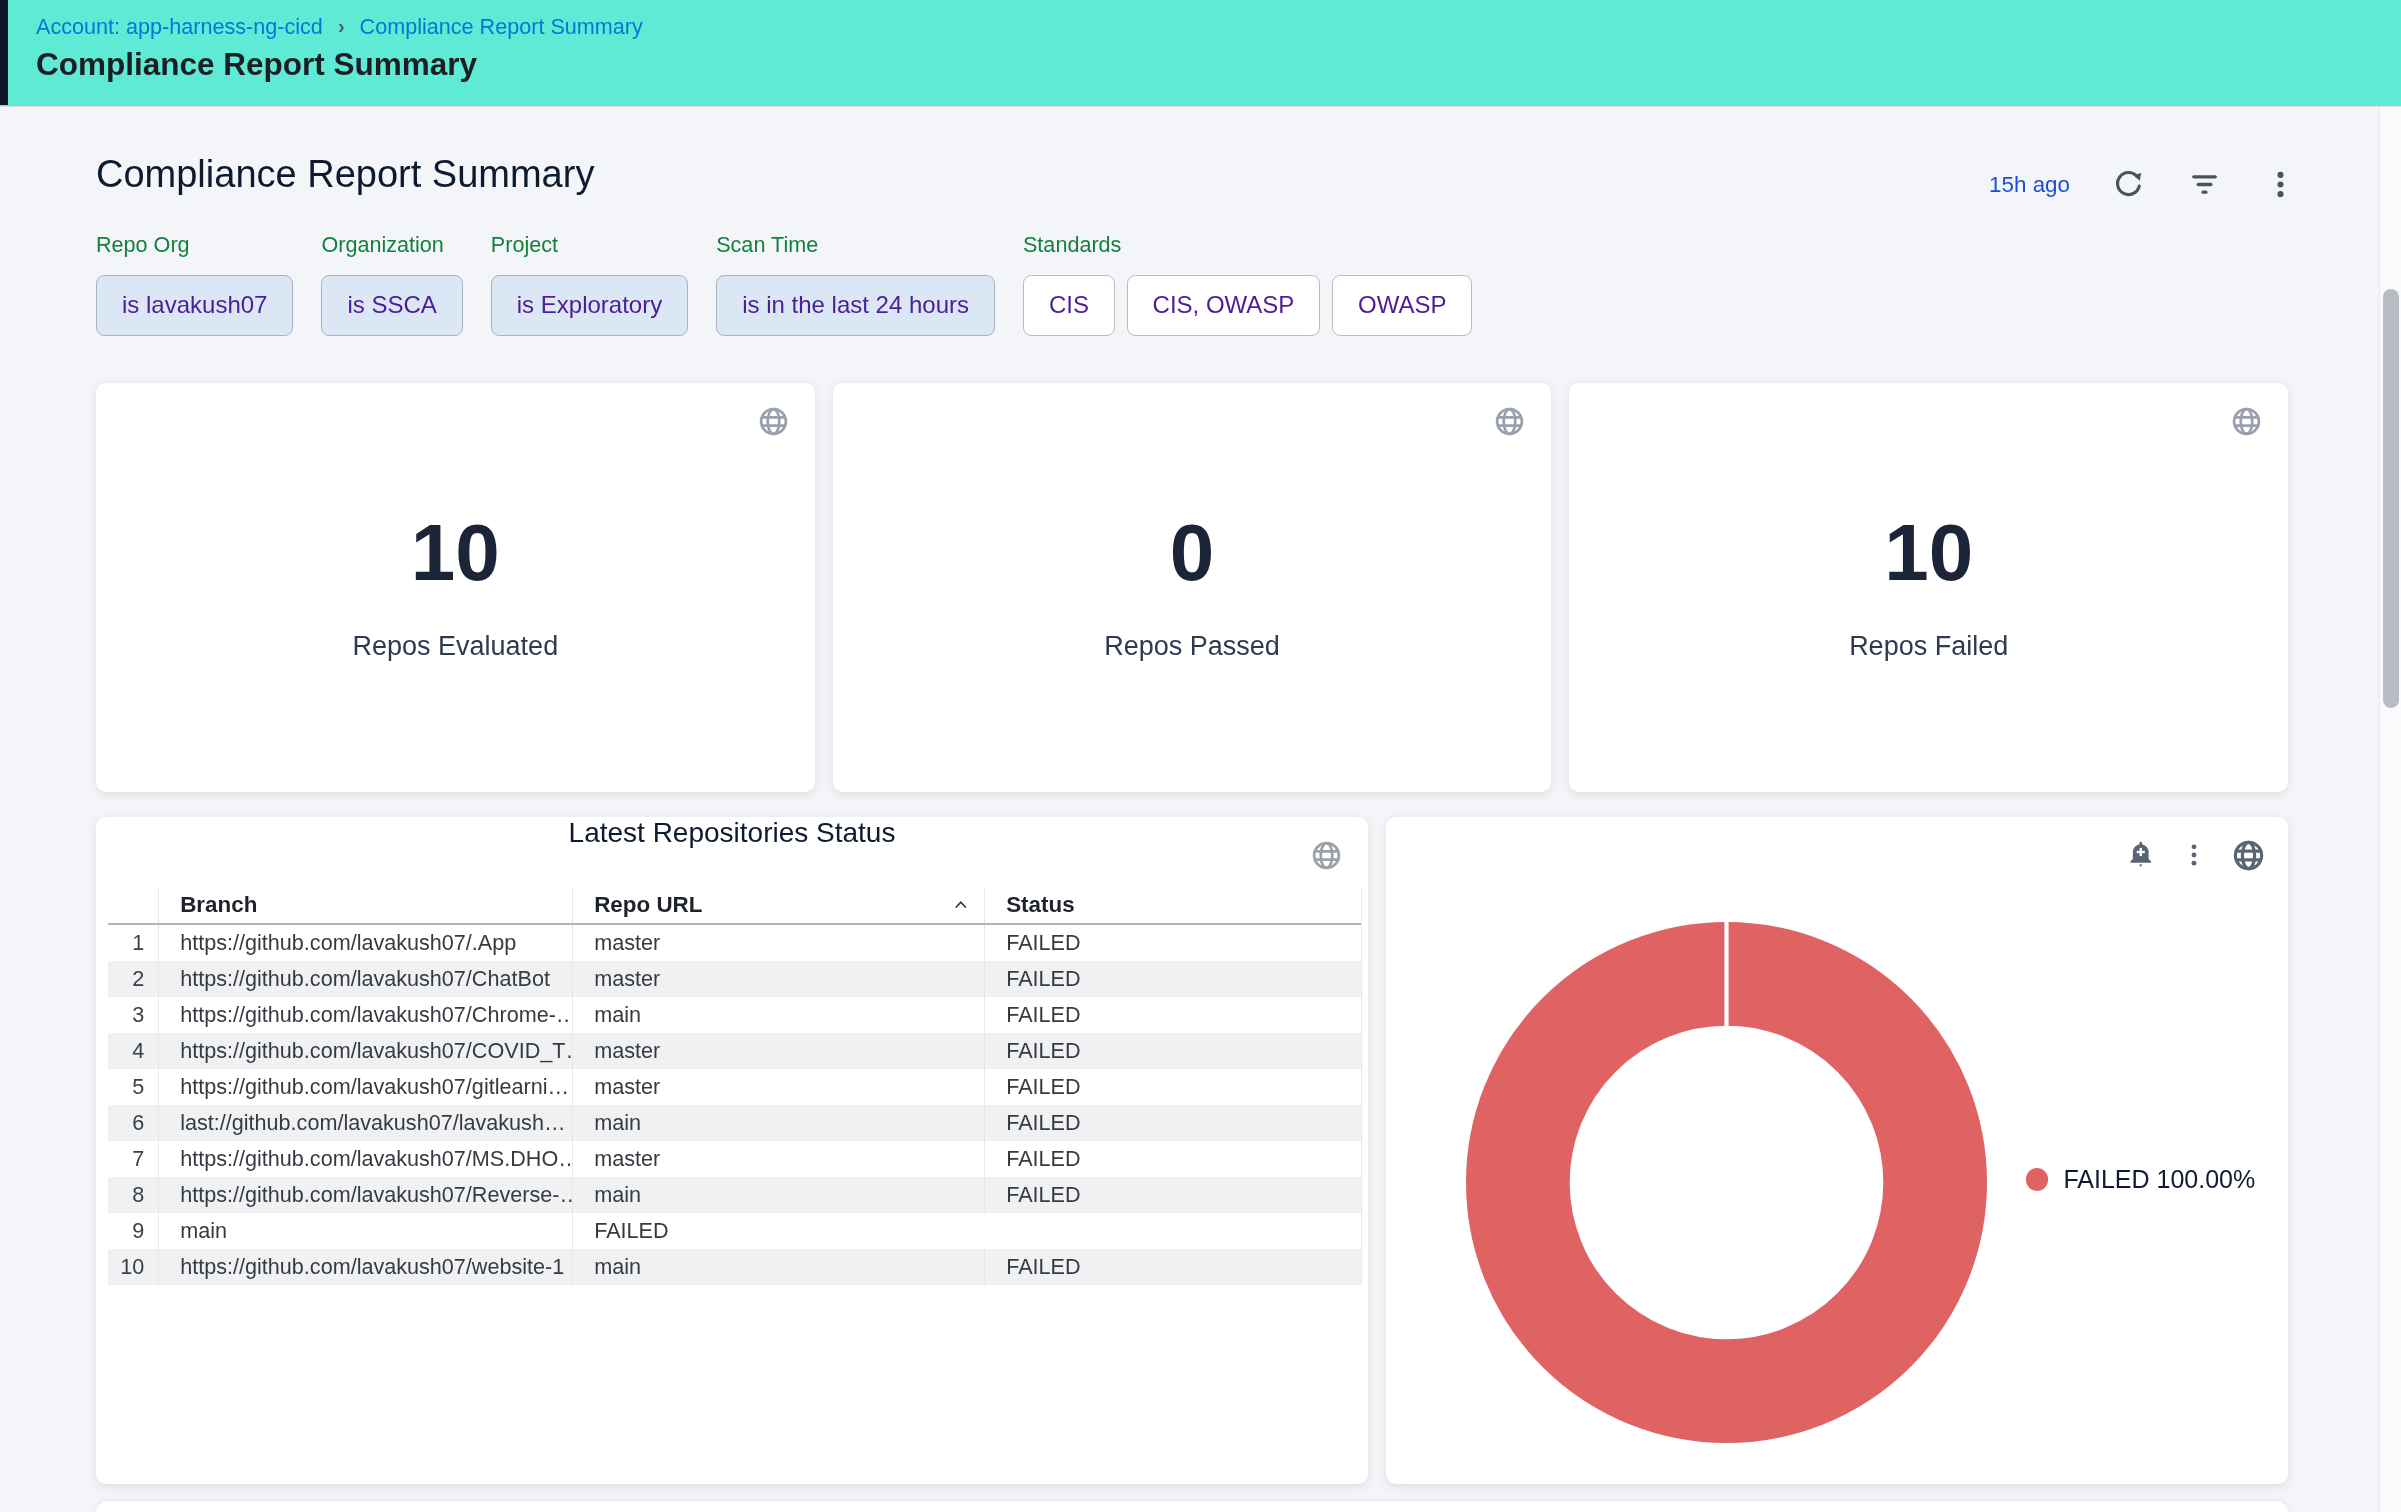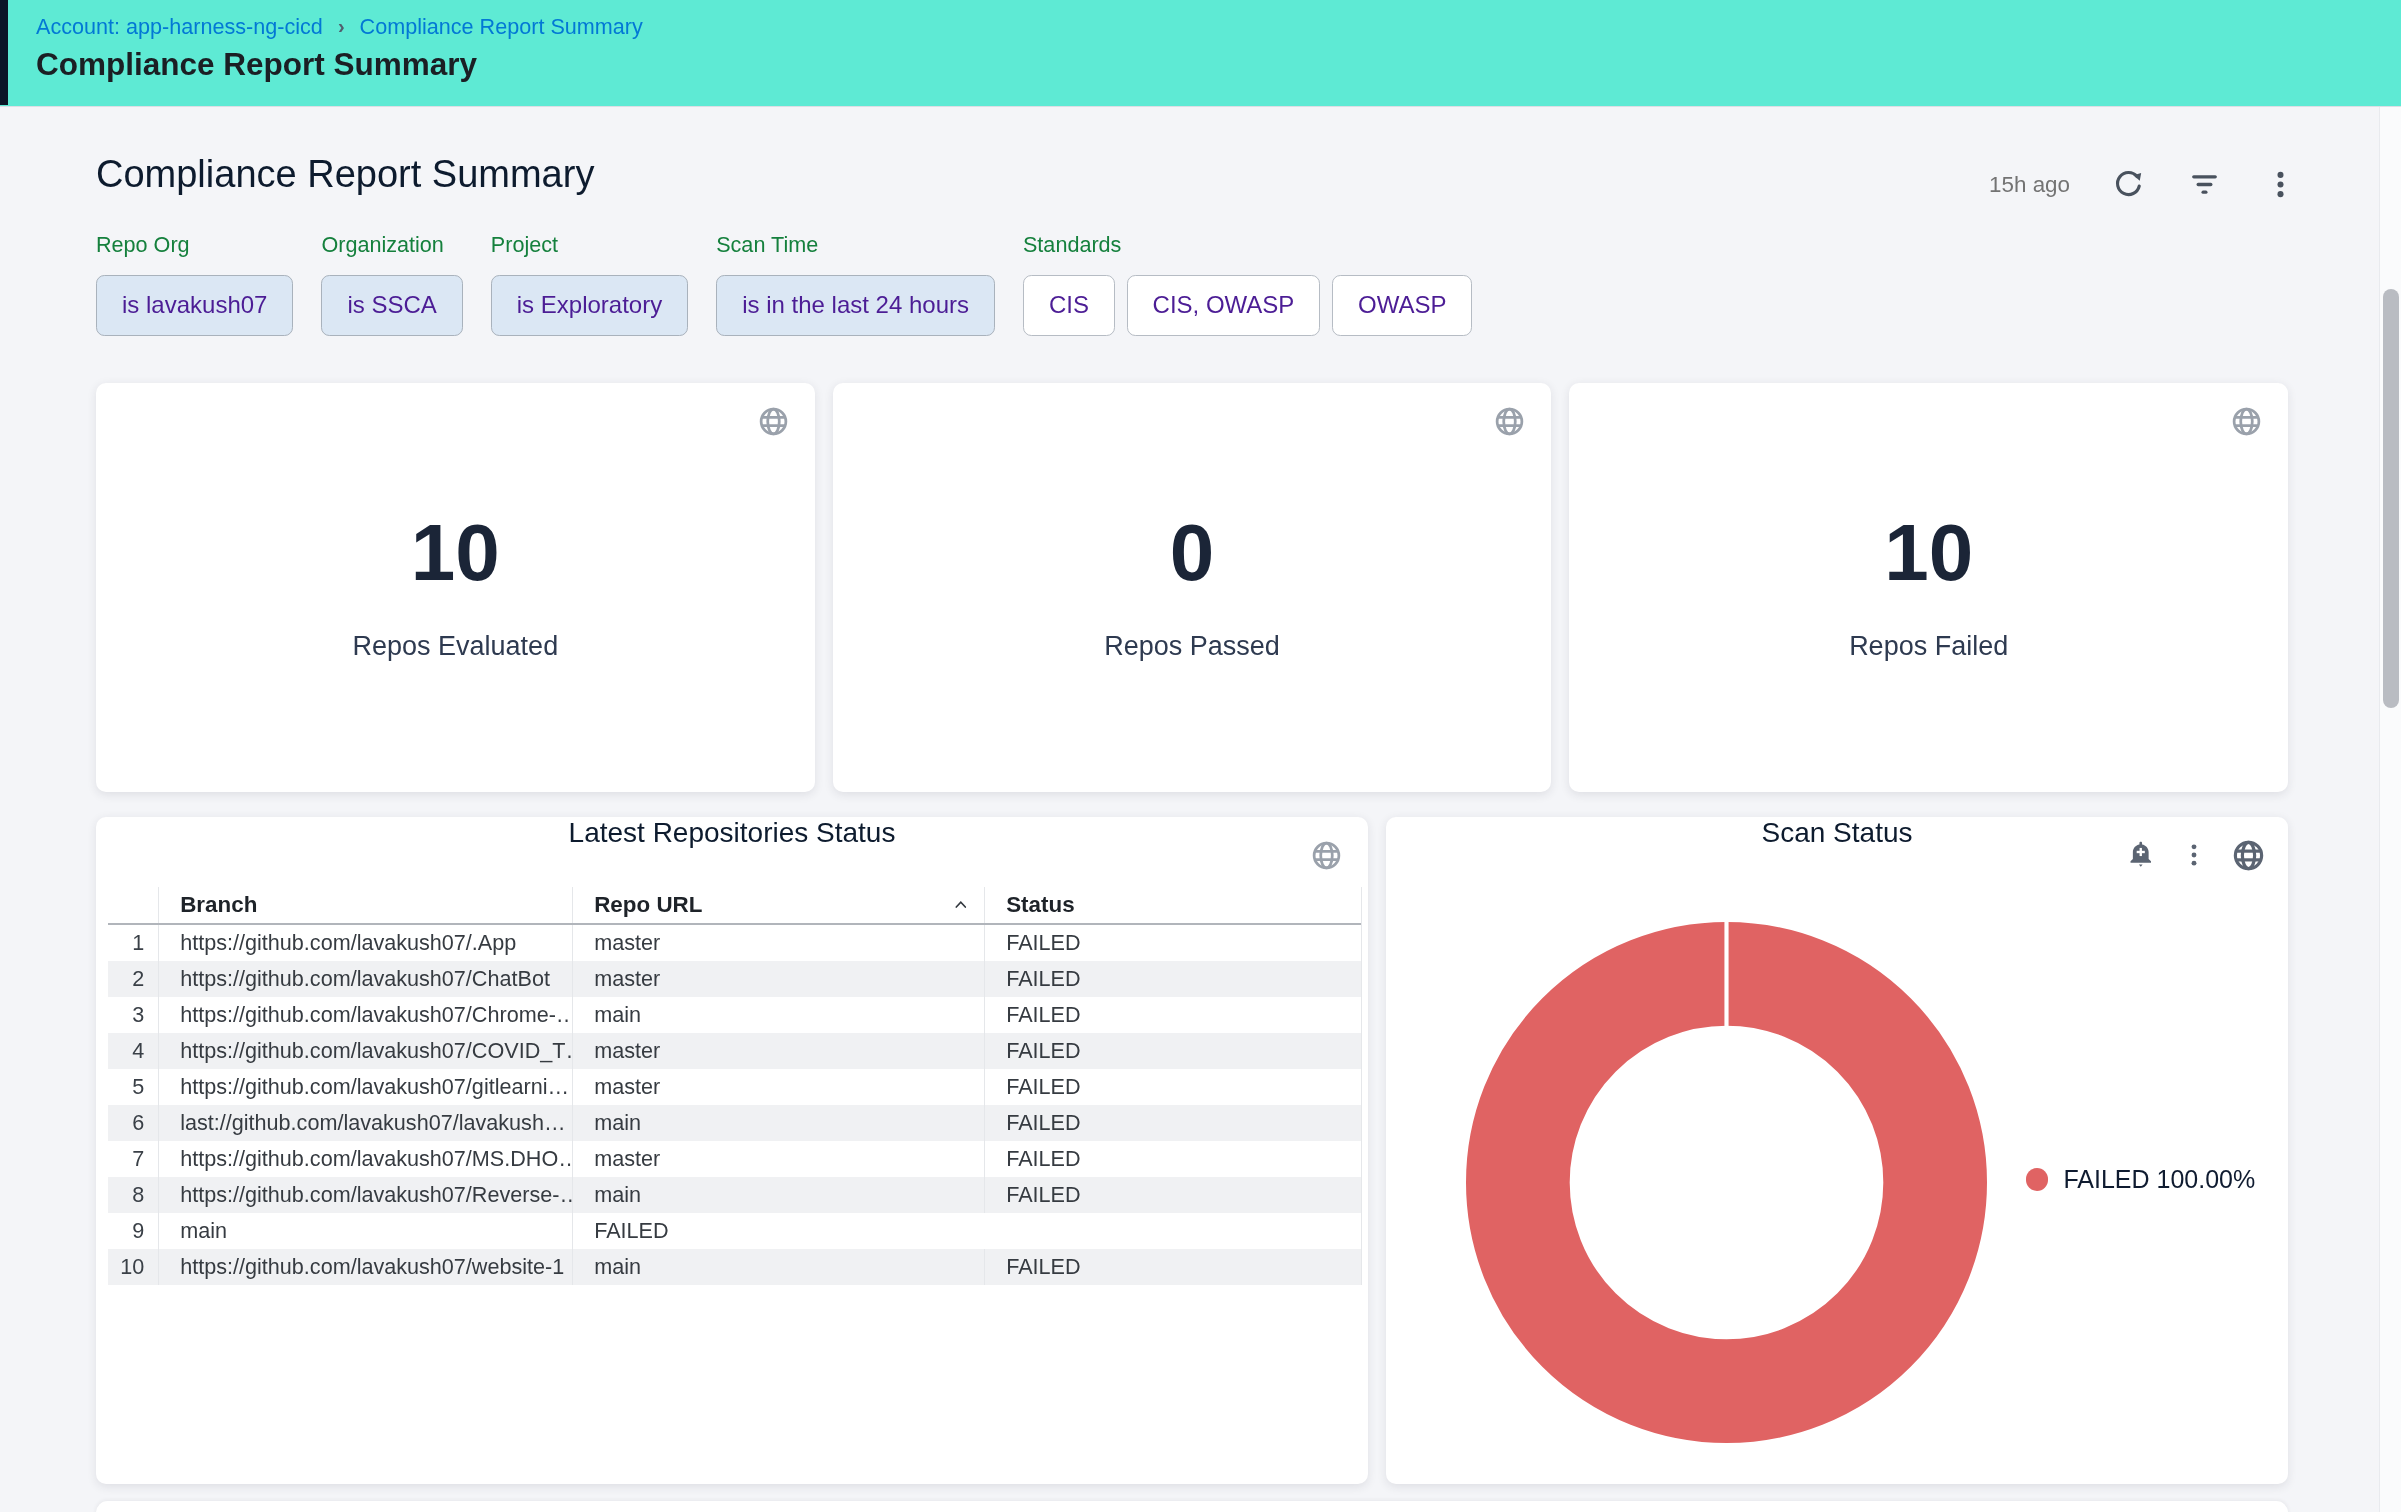--- a/index.html
+++ b/index.html
@@ -16,21 +16,21 @@
   .nav-strip { position:absolute; left:0; top:0; width:8.3px; height:105px; background:#0b1526; }
   .breadcrumb { position:absolute; left:36px; top:13.3px; display:flex; align-items:center; gap:15px;
     font-size:21.6px; line-height:28px; }
   .crumb-link { color:#0278d5; cursor:pointer; white-space:nowrap; }
   .crumb-sep { color:#51606f; font-size:20px; font-weight:700; transform:translateY(-0.8px); }
   .page-title { position:absolute; left:36px; top:46px; font-size:31.5px; font-weight:700; color:#1b1f24; }
 
   
   .dash-title { position:absolute; left:96px; top:153px; font-size:38px; font-weight:500; color:#0d1b2e; }
   .dash-actions { position:absolute; top:163px; right:103px; height:43px; display:flex; align-items:center; gap:40px; }
-  .last-refreshed { font-size:22.4px; color:#737373; }
+  .last-refreshed { font-size:22.4px; color:#1d4ed8; }
   .icon-btn { width:36px; height:36px; display:flex; align-items:center; justify-content:center; cursor:pointer; }
 
   
   .filter-row { position:absolute; left:96px; top:232px; display:flex; align-items:flex-start; gap:28px; }
   .filter-group { display:flex; flex-direction:column; }
   .filter-label { font-size:21.6px; color:#15803d; margin-bottom:16.6px; }
   .chips { display:flex; gap:11.6px; }
   .chip { height:61px; padding:0 25px; display:flex; align-items:center; justify-content:center;
     border-radius:8.3px; font-size:24px; font-weight:500; color:#4c1d95; white-space:nowrap; cursor:pointer; }
   .chip.active { background:#dbe7f4; border:1.7px solid #a9b2bc; }
@@ -274,21 +274,20 @@
             <div class="cell num">10</div>
             <div class="cell">https://github.com/lavakush07/website-1</div>
             <div class="cell">main</div>
             <div class="cell">FAILED</div>
           </div>
         </div>
     </div>
   </div>
 
   <div class="card scan-card">
-    <div class="card-title">Scan Status</div>
     <div class="scan-icons">
       <span class="icon-btn">
         <svg width="31.5" height="31.5" viewBox="0 0 24 24">
           <path fill="#5b6472" d="M12 2c-.6 0-1 .4-1 1v1.2C8.1 4.7 6 7.1 6 10v5.2L4.2 17v1h15.6v-1L18 15.2V10c0-2.9-2.1-5.3-5-5.8V3c0-.6-.4-1-1-1z"></path>
           <line x1="12" y1="6.8" x2="12" y2="13" stroke="#ffffff" stroke-width="1.8"></line>
           <line x1="8.9" y1="9.9" x2="15.1" y2="9.9" stroke="#ffffff" stroke-width="1.8"></line>
           <polygon fill="#5b6472" points="10.6,19.4 13.4,19.4 12,21.2"></polygon>
         </svg>
       </span>
       <span class="icon-btn">

